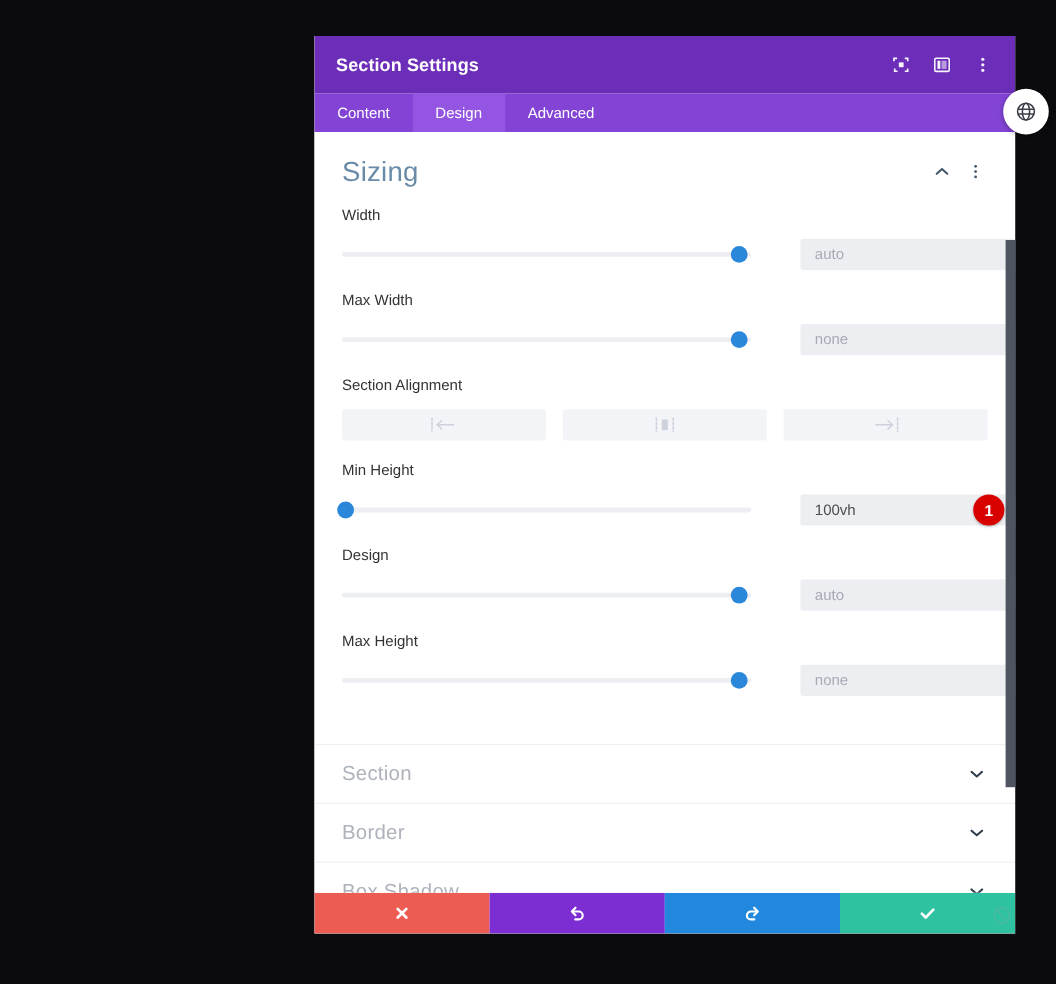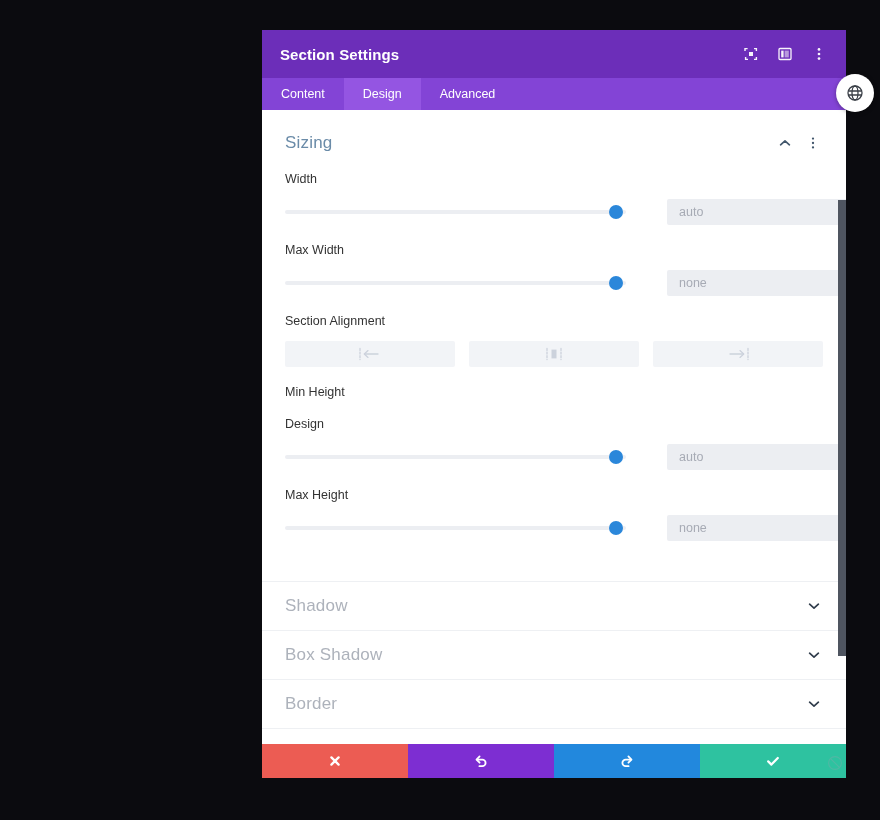--- a/index.html
+++ b/index.html
@@ -102,21 +102,21 @@
 
   .section-head {
     display: flex;
     align-items: center;
     height: 26px;
     margin-bottom: 16px;
   }
   .section-head .title {
     flex: 1 1 auto;
     color: #6a8ba8;
-    font-size: 17px;
+    font-size: 23px;
     font-weight: normal;
     letter-spacing: .2px;
   }
   .sec-ctrl {
     width: 20px;
     height: 20px;
     display: flex;
     align-items: center;
     justify-content: center;
     cursor: pointer;
@@ -424,20 +424,28 @@
                 <path d="M5 7h13.5"></path>
                 <path d="M15 3.6L18.7 7 15 10.4"></path>
               </svg>
             </button>
 
           </div>
         </div>
 
         <div class="field">
           <span class="field-label">Min Height</span>
+          <div class="field-row with-badge">
+            <div class="slider">
+              <div class="track"></div>
+              <div class="thumb" style="left: 1%;"></div>
+            </div>
+            <input class="num-input filled" type="text" readonly="" placeholder="" value="100vh" style="">
+            <div class="badge" style="background: rgb(217, 0, 0);">1</div>
+          </div>
         </div>
 
         <div class="field">
           <span class="field-label">Design</span>
           <div class="field-row">
             <div class="slider">
               <div class="track"></div>
               <div class="thumb" style="left: 97%;"></div>
             </div>
             <input class="num-input" type="text" readonly="" placeholder="auto" style="">
@@ -453,39 +461,39 @@
             </div>
             <input class="num-input" type="text" readonly="" placeholder="none" style="">
           </div>
         </div>
 
       </div>
 
       <div class="collapsed-list">
 
         <div class="collapsed-row">
-          <div class="title">Shadow</div>
+          <div class="title">Section</div>
           <div class="chev-down">
             <svg width="14" height="14" viewBox="0 0 14 14" fill="none" stroke="#2f3b4a" stroke-width="1.7" stroke-linecap="round" stroke-linejoin="round">
               <path d="M2.6 5.2L7 9.1l4.4-3.9"></path>
             </svg>
           </div>
         </div>
 
         <div class="collapsed-row">
-          <div class="title">Box Shadow</div>
+          <div class="title">Border</div>
           <div class="chev-down">
             <svg width="14" height="14" viewBox="0 0 14 14" fill="none" stroke="#2f3b4a" stroke-width="1.7" stroke-linecap="round" stroke-linejoin="round">
               <path d="M2.6 5.2L7 9.1l4.4-3.9"></path>
             </svg>
           </div>
         </div>
 
         <div class="collapsed-row">
-          <div class="title">Border</div>
+          <div class="title">Box Shadow</div>
           <div class="chev-down">
             <svg width="14" height="14" viewBox="0 0 14 14" fill="none" stroke="#2f3b4a" stroke-width="1.7" stroke-linecap="round" stroke-linejoin="round">
               <path d="M2.6 5.2L7 9.1l4.4-3.9"></path>
             </svg>
           </div>
         </div>
 
       </div>
 
     </div>

